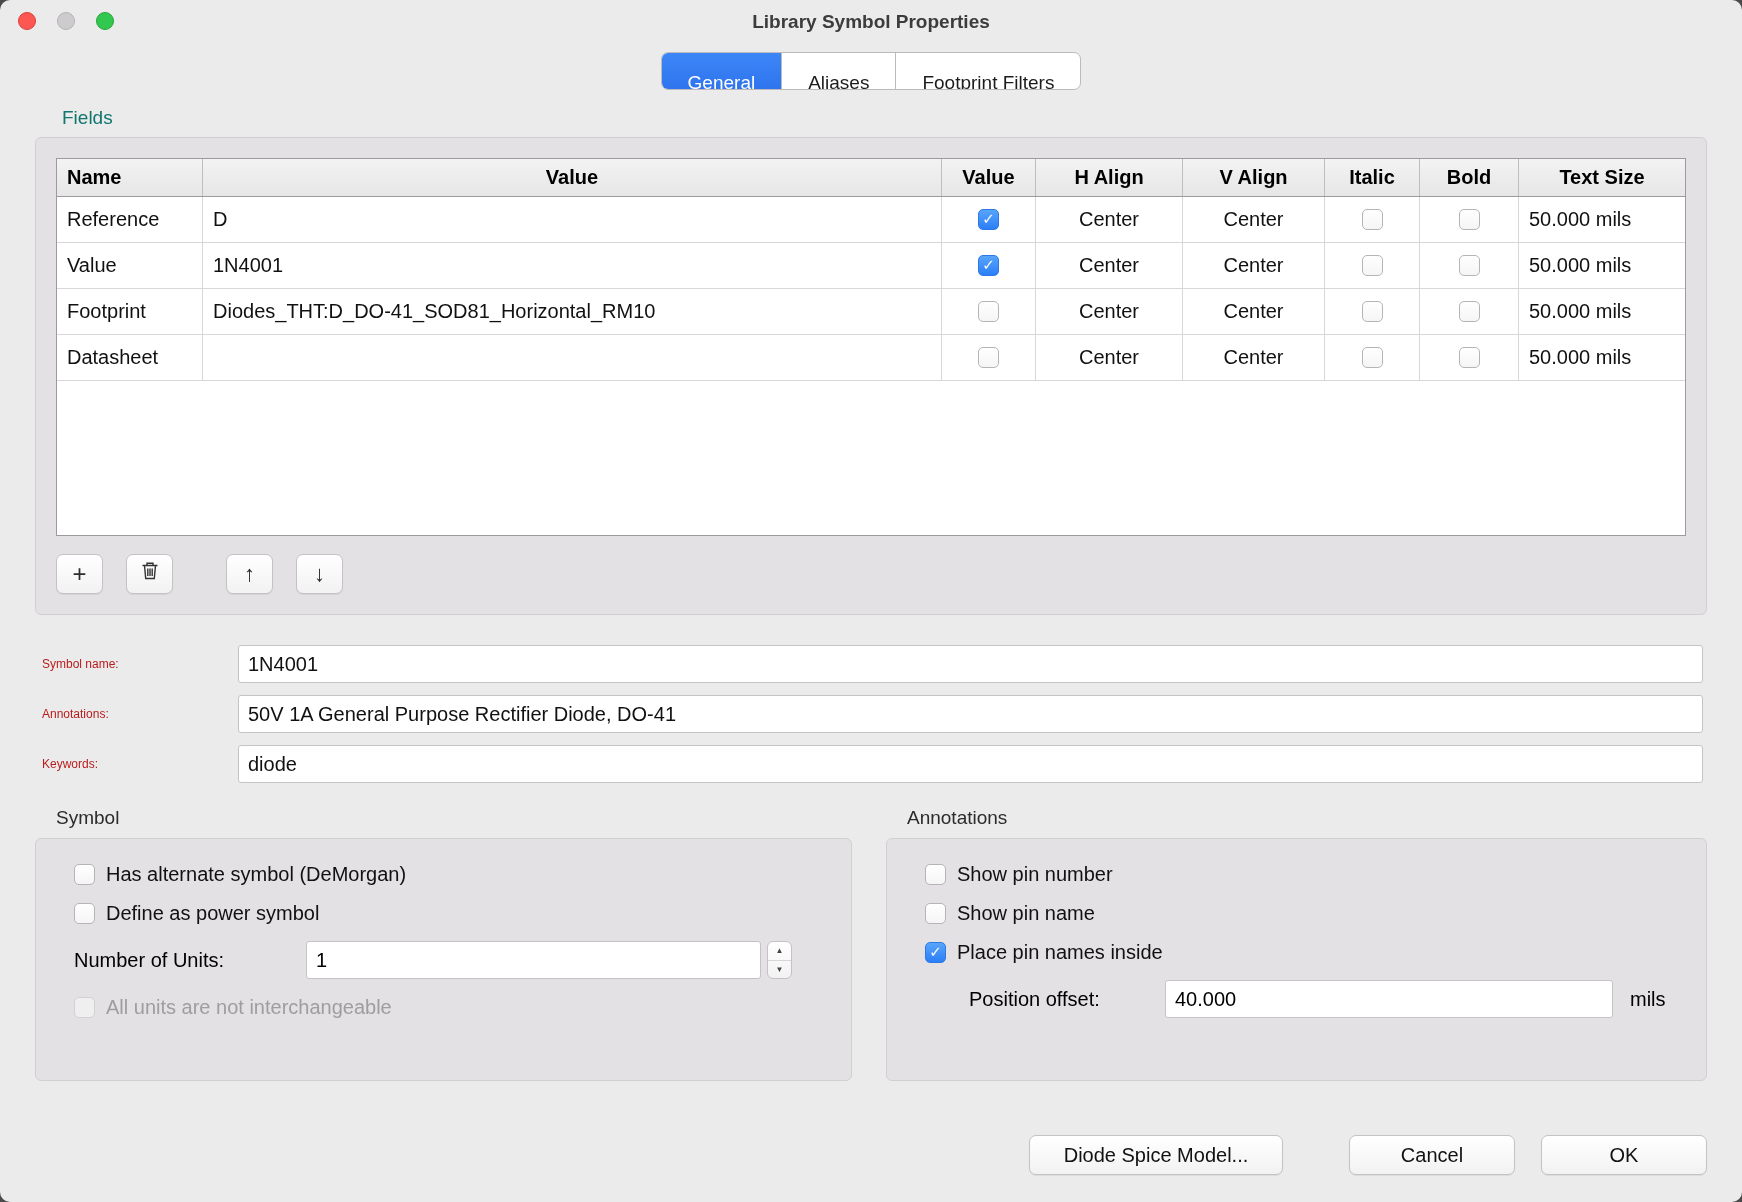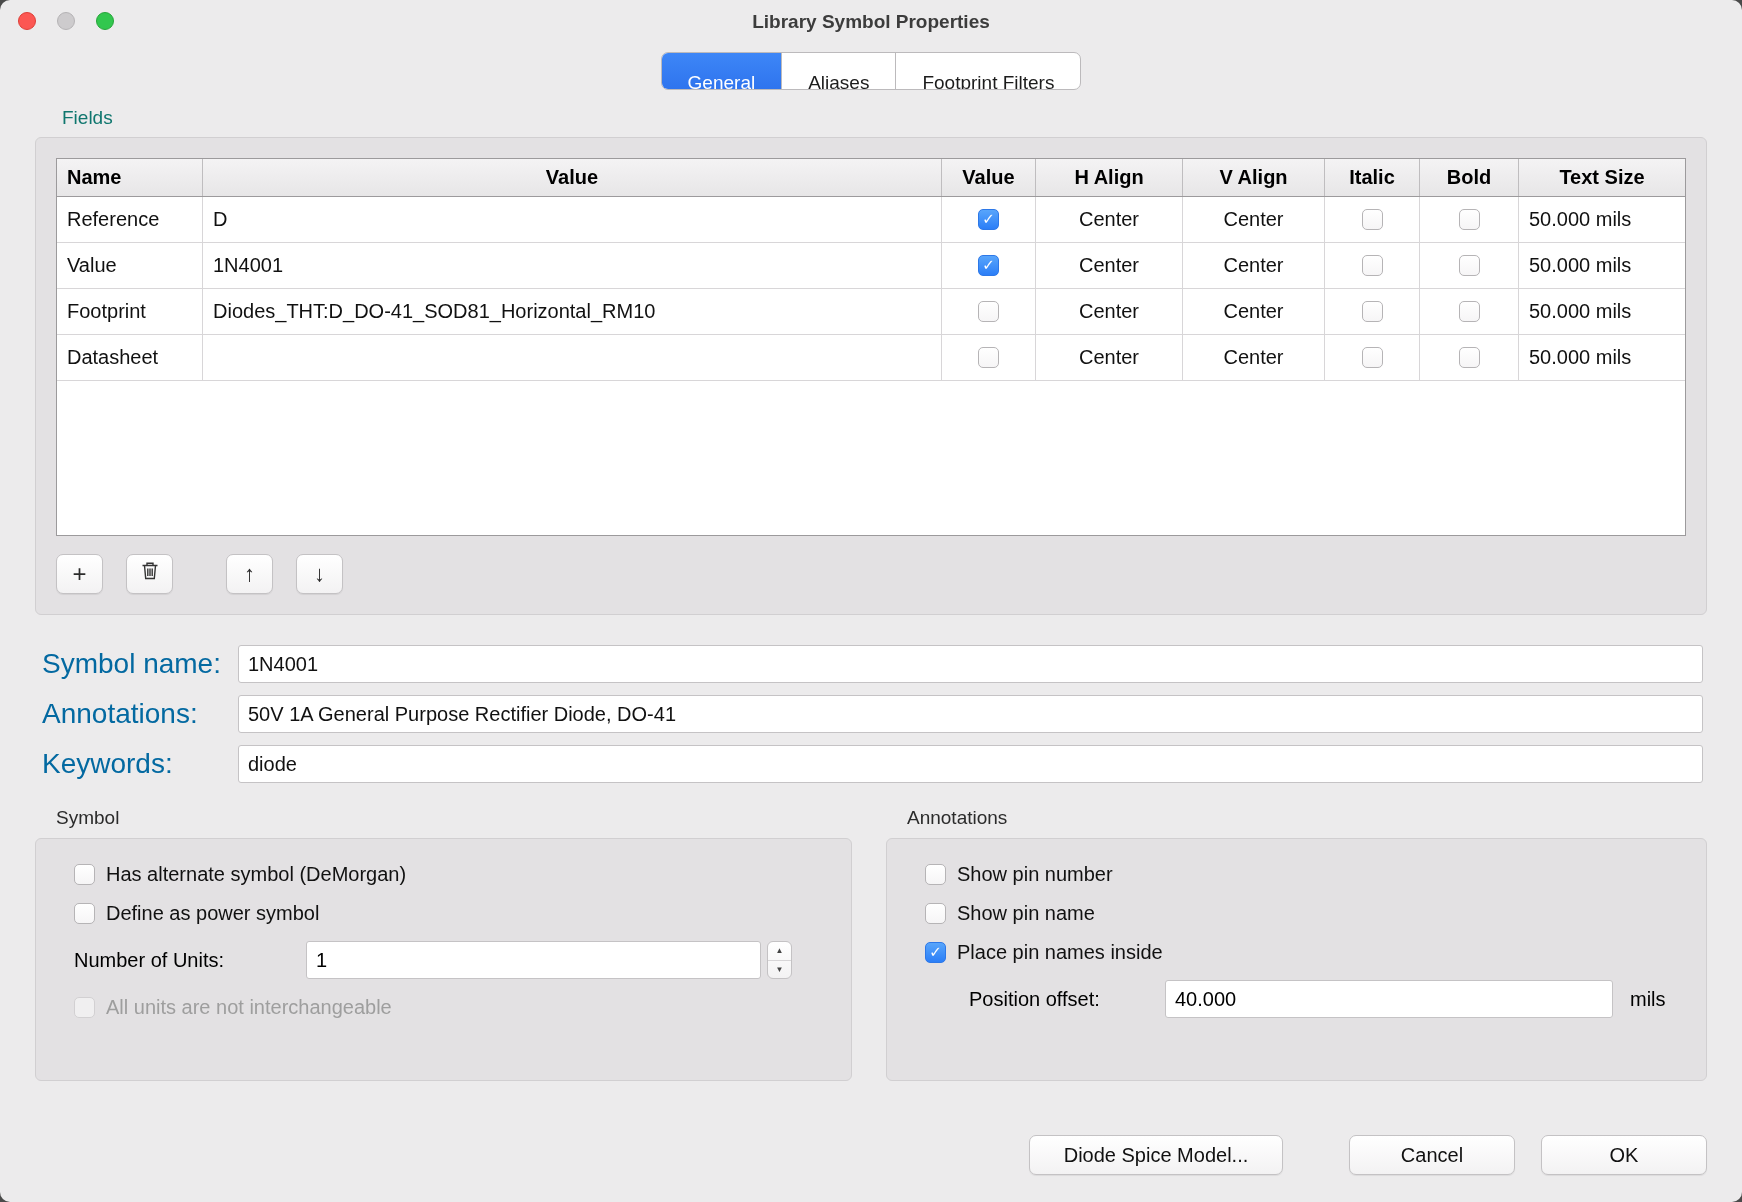--- a/index.html
+++ b/index.html
@@ -50,21 +50,21 @@
   .grid-toolbar { display:flex; margin-top:18px; align-items:center; }
   .tool-btn { width:47px; height:40px; background:linear-gradient(#ffffff,#f3f2f3); border:1px solid #c4c2c4; border-radius:7px;
               display:flex; align-items:center; justify-content:center; font-size:24px; color:#2b2b2b;
               box-shadow:0 1px 1px rgba(0,0,0,.07); font-family:inherit; }
   .tool-btn.t-del { margin-left:23px; }
   .tool-btn.t-up  { margin-left:53px; font-size:22px; }
   .tool-btn.t-down{ margin-left:23px; font-size:22px; }
   
   .form-area { margin:30px 39px 0 42px; }
   .form-row { display:flex; align-items:center; margin-bottom:12px; }
-  .form-label { width:196px; font-size:28px; color:#0369a1; }
+  .form-label { width:196px; font-size:12px; color:#b91c1c; }
   .text-input { flex:1; height:38px; font-size:20px; padding:0 9px; border:1px solid #c5c3c5; border-radius:3px; background:#fff; font-family:inherit; color:#111; }
   
   .bottom { display:flex; margin:24px 35px 0 35px; gap:34px; }
   .col-symbol { width:817px; flex:none; }
   .col-annot  { flex:1; }
   .group-label { margin:0 0 9px 21px; font-size:19px; color:#2b2b2b; }
   .groupbox.small { height:243px; padding:24px 20px 0 38px; }
   .check-row { display:flex; align-items:center; margin-bottom:16px; font-size:20px; gap:11px; color:#111; }
   .check-row.disabled { color:#9e9e9e; }
   .units-row { display:flex; align-items:center; margin:4px 0 17px 0; }

